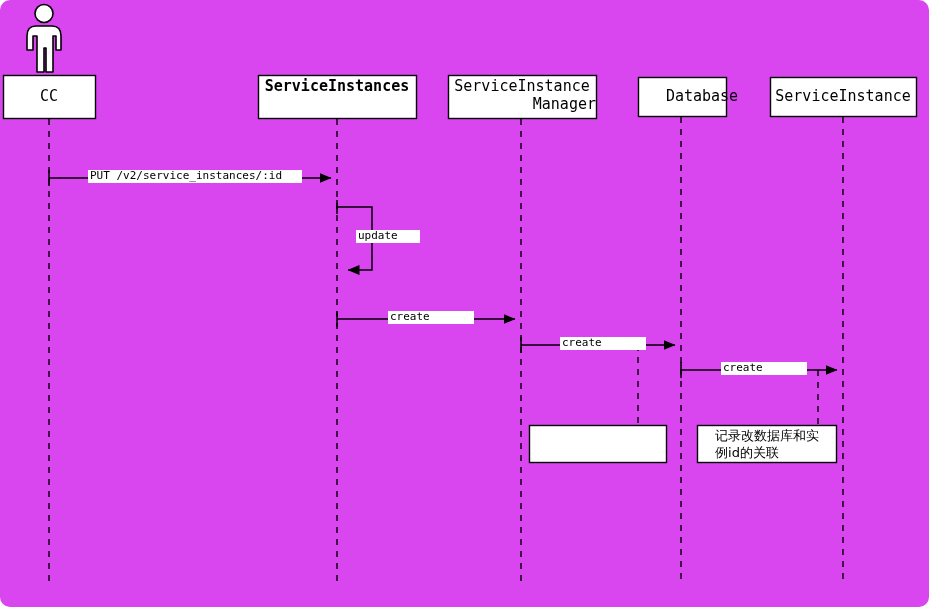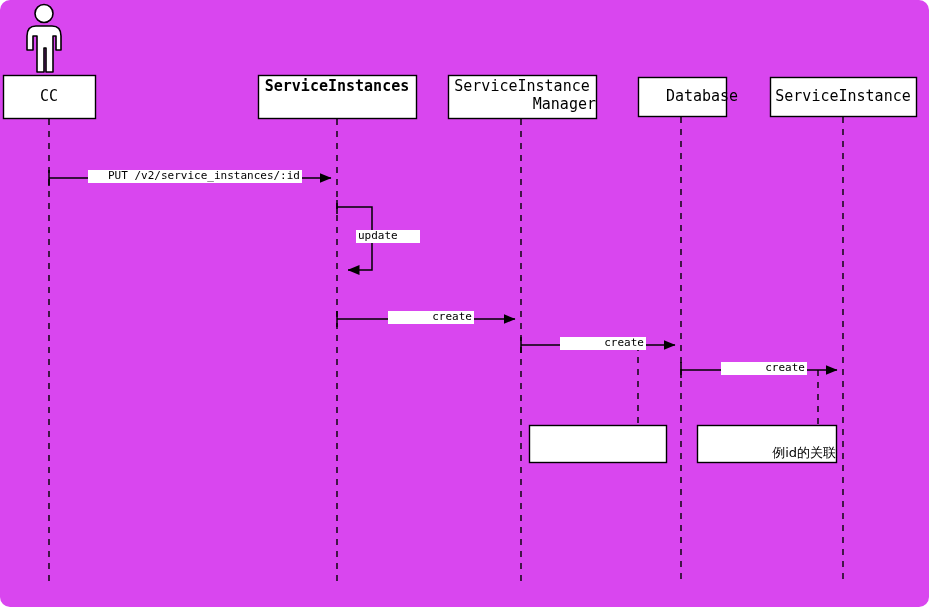--- a/index.html
+++ b/index.html
@@ -5,21 +5,21 @@
   html,body{margin:0;padding:0;background:#ffffff;}
   body{font-family:"DejaVu Sans Mono","Liberation Mono",monospace;}
   #stage{position:relative;width:929px;height:607px;background:#d946ef;overflow:hidden;border-radius:10px;}
   #diagram{position:absolute;left:0;top:0;width:929px;height:607px;}
   .lbl{position:absolute;white-space:pre;color:#000;line-height:1.15;}
   .participant-label{
     text-align:center;font-size:15px;letter-spacing:0px;
     font-family:"DejaVu Sans Mono","Liberation Mono",monospace;
   }
   .msg-label{
-    font-size:11px;text-align:right;
+    font-size:11px;text-align:left;
     font-family:"DejaVu Sans Mono","Liberation Mono",monospace;
     background:#fff;padding:0 2px;
   }
   .note-label{
     font-size:13px;text-align:center;line-height:17px;
     font-family:"DejaVu Sans","Liberation Sans",sans-serif;
   }
 </style>
 </head>
 <body>
@@ -118,15 +118,16 @@
 
   <div class="lbl msg-label" style="left:356px;top:230px;width:60px;text-align:left;">update</div>
 
   <div class="lbl msg-label" style="left:388px;top:311px;width:82px;">create</div>
 
   <div class="lbl msg-label" style="left:560px;top:337px;width:82px;">create</div>
 
   <div class="lbl msg-label" style="left:721px;top:362px;width:82px;">create</div>
 
 
-  <div class="lbl note-label" style="left:698px;top:444px;width:138px;text-align:right;">例id的关联</div>
+  <div class="lbl note-label" style="left:698px;top:427px;width:138px;">记录改数据库和实</div>
+  <div class="lbl note-label" style="left:678px;top:444px;width:138px;">例id的关联</div>
 
 </div>
 
 </body></html>

